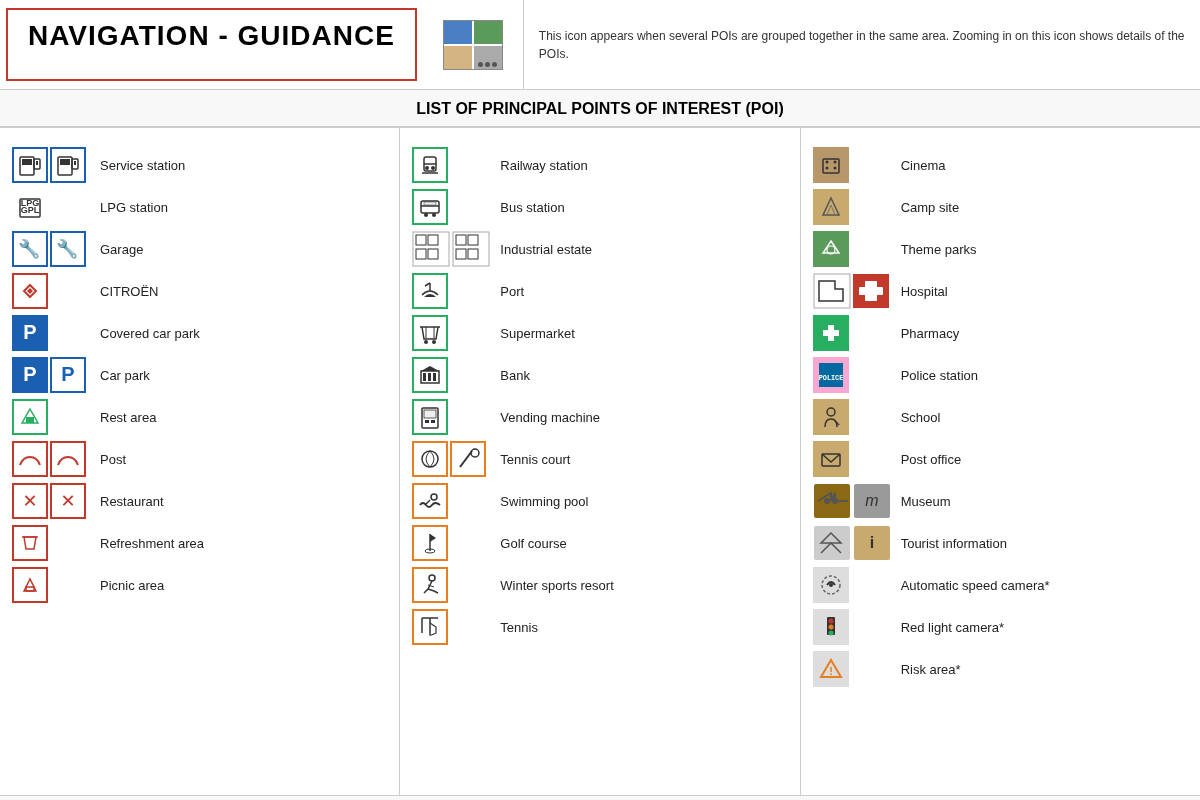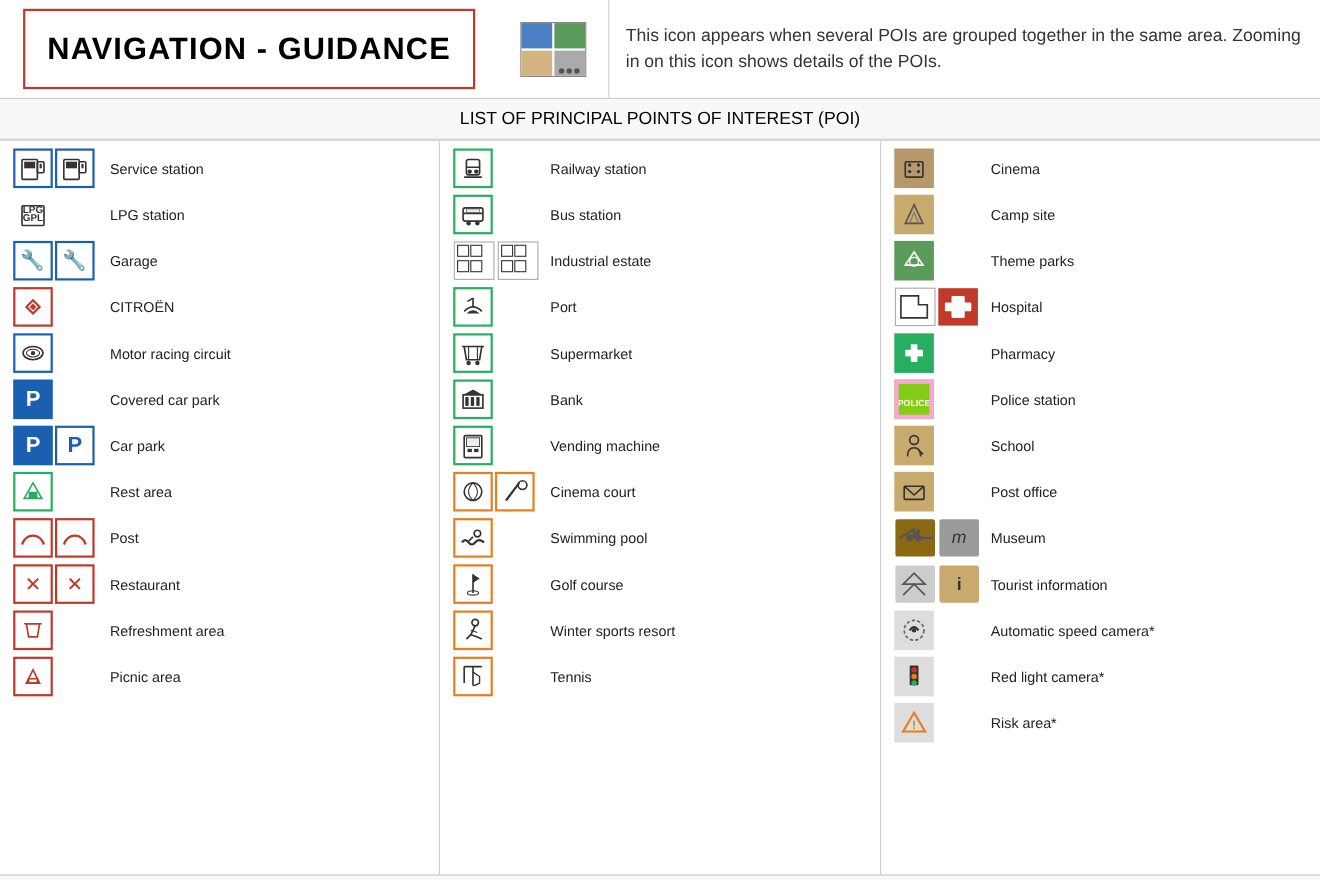--- a/index.html
+++ b/index.html
@@ -15,24 +15,23 @@
     
     .header {
       display: flex;
       align-items: stretch;
       border-bottom: 1px solid #ccc;
       background: #fff;
       height: 90px;
     }
     .header-title-box {
       display: flex;
-      align-items: center;
       padding: 10px 20px;
       border: 2px solid #c0392b;
-      margin: 8px 21px;
+      margin: 8px 6px;
       flex: 0 0 auto;
     }
     .header-title-box h1 {
       font-size: 28px;
       font-weight: bold;
       color: #000;
       letter-spacing: 1px;
     }
     .header-poi-icon {
       display: flex;
@@ -57,47 +56,47 @@
     .poi-green { background: #5a9a5a; }
     .poi-tan { background: #d4b483; }
     .poi-gray { background: #aaa; display: flex; align-items: flex-end; justify-content: center; padding-bottom: 2px; }
     .poi-dots { display: flex; gap: 2px; }
     .poi-dot { width: 5px; height: 5px; background: #555; border-radius: 50%; }
     .header-description {
       flex: 1;
       display: flex;
       align-items: center;
       padding: 10px 15px;
-      font-size: 16px;
+      font-size: 12px;
       color: #333;
       border-left: 1px solid #ccc;
       line-height: 1.5;
     }
 
     
     .section-title {
       text-align: center;
       font-size: 16px;
-      font-weight: normal;
+      font-weight: bold;
       padding: 10px 0 8px;
       border-bottom: 1px solid #ccc;
       background: #f8f8f8;
     }
 
     
     .main-content {
       display: flex;
       height: calc(800px - 90px - 42px);
       border-top: 1px solid #ccc;
     }
 
     .column {
       flex: 1;
       border-right: 1px solid #ccc;
-      padding: 4px 8px;
+      padding: 16px 8px;
       overflow: hidden;
     }
     .column:last-child {
       border-right: none;
     }
 
     .poi-row {
       display: flex;
       align-items: center;
       padding: 3px 4px;
@@ -259,32 +258,20 @@
         <div class="icon-box icon-bordered-red">
           <svg class="svg-icon" viewBox="0 0 28 28">
               <path d="M14 8 L20 14 L14 20 L8 14 Z" fill="none" stroke="#c0392b" stroke-width="2"></path>
               <path d="M14 11 L17 14 L14 17 L11 14 Z" fill="#c0392b"></path>
             </svg>
         </div>
       </div>
       <span class="poi-label">CITROËN</span>
     </div>
 
-    <div class="poi-row">
-      <div class="poi-icons">
-        <div class="icon-box icon-bordered-blue">
-          <svg class="svg-icon" viewBox="0 0 28 28">
-              <ellipse cx="14" cy="14" rx="9" ry="6" fill="none" stroke="#333" stroke-width="1.5"></ellipse>
-              <ellipse cx="14" cy="14" rx="6" ry="3.5" fill="none" stroke="#333" stroke-width="1"></ellipse>
-              <circle cx="14" cy="14" r="2" fill="#333"></circle>
-            </svg>
-        </div>
-      </div>
-      <span class="poi-label">Motor racing circuit</span>
-    </div>
 
     <div class="poi-row">
       <div class="poi-icons">
         <div class="icon-box icon-bg-blue">
           <svg class="svg-icon" viewBox="0 0 28 28">
               <text x="14" y="20" text-anchor="middle" font-size="20" font-weight="bold" fill="white">P</text>
             </svg>
         </div>
       </div>
       <span class="poi-label">Covered car park</span>
@@ -498,21 +485,21 @@
               <path d="M14 6 Q10 10 10 14 Q10 18 14 22" fill="none" stroke="#333" stroke-width="1"></path>
             </svg>
         </div>
         <div class="icon-box icon-bordered-orange">
           <svg class="svg-icon" viewBox="0 0 28 28">
               <line x1="6" y1="22" x2="18" y2="6" stroke="#333" stroke-width="2"></line>
               <circle cx="21" cy="8" r="4" fill="none" stroke="#333" stroke-width="1.5"></circle>
             </svg>
         </div>
       </div>
-      <span class="poi-label">Cinema court</span>
+      <span class="poi-label">Tennis court</span>
     </div>
 
     <div class="poi-row">
       <div class="poi-icons">
         <div class="icon-box icon-bordered-orange">
           <svg class="svg-icon" viewBox="0 0 28 28">
               <path d="M4 18 Q7 14 10 18 Q13 22 16 18 Q19 14 24 18" fill="none" stroke="#333" stroke-width="2"></path>
               <circle cx="18" cy="10" r="3" fill="none" stroke="#333" stroke-width="1.5"></circle>
               <path d="M14 13 L10 17" stroke="#333" stroke-width="1.5"></path>
             </svg>
@@ -627,21 +614,21 @@
               <rect x="11" y="6" width="6" height="16" fill="white"></rect>
               <rect x="6" y="11" width="16" height="6" fill="white"></rect>
             </svg>
         </div>
       </div>
       <span class="poi-label">Pharmacy</span>
     </div>
 
     <div class="poi-row">
       <div class="poi-icons">
-        <div class="icon-box" style="background:#84cc16; border:4px solid #f9a8d4;">
+        <div class="icon-box" style="background:#0369a1; border:6px solid #f9a8d4;font-family:Liberation Mono, monospace;">
           <svg class="svg-icon" viewBox="0 0 28 28">
               <text x="14" y="20" text-anchor="middle" font-size="8" font-weight="bold" fill="white">POLICE</text>
             </svg>
         </div>
       </div>
       <span class="poi-label">Police station</span>
     </div>
 
     <div class="poi-row">
       <div class="poi-icons">

